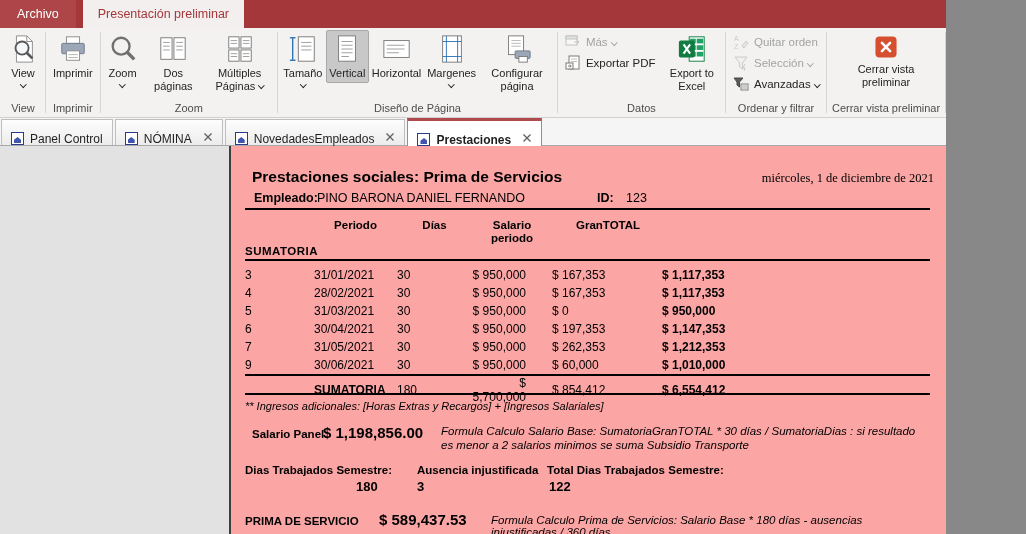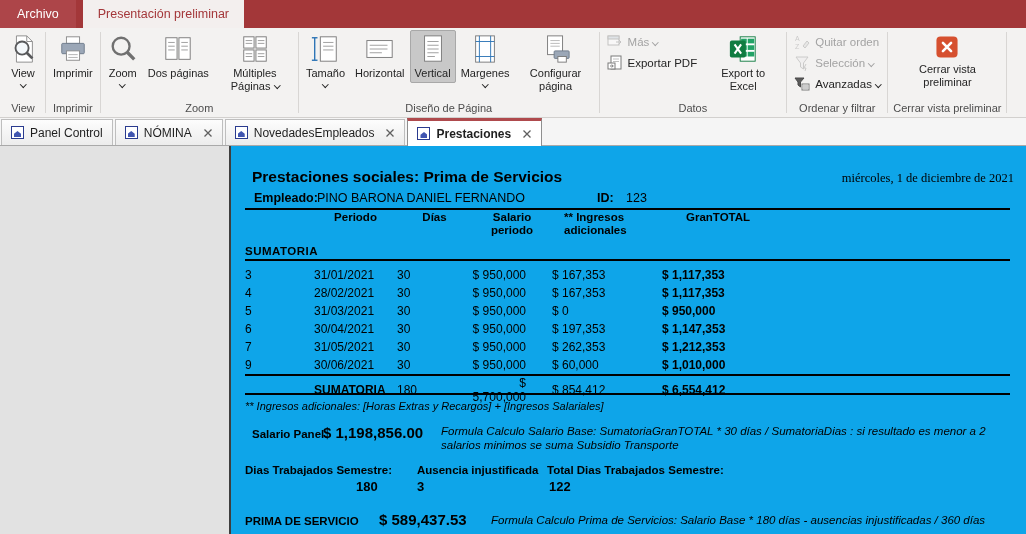--- a/index.html
+++ b/index.html
@@ -1,17 +1,17 @@
 <!DOCTYPE html>
 <html><head>
 <meta charset="utf-8">
 <style>
   *{box-sizing:border-box;margin:0;padding:0}
   body{margin:0;background:#888}
-  .app{width:1026px;height:534px;font-family:"Liberation Sans",sans-serif;background:#fff;overflow:hidden;position:relative;font-size:12px;color:#242424}
+  .app{width:946px;height:534px;font-family:"Liberation Sans",sans-serif;background:#fff;overflow:hidden;position:relative;font-size:12px;color:#242424}
 
   
   .titlebar{height:28px;background:#A33739;display:flex;align-items:stretch}
   .file-tab{color:#fff;background:#AD4549;padding:0 17px;display:flex;align-items:center;font-size:12.5px;cursor:default}
   .active-ribbon-tab{background:#F3EFEE;color:#A4373A;padding:0 15px;display:flex;align-items:center;font-size:12.5px;margin-left:7px}
 
   
   .ribbon{height:90px;background:#F3F2F1;border-bottom:1px solid #D2D0CE;display:flex;align-items:stretch;padding:1px 0 0 1px}
   .grp{display:flex;flex-direction:column}
   .grp-body{flex:1;display:flex;align-items:flex-start;padding:1px 2px 0}
@@ -27,44 +27,44 @@
   .smallbtn svg{width:16px;height:16px;flex:0 0 auto}
   .smallbtn.dis{color:#A3A3A3}
   .smallbtn.dis svg{opacity:.45}
 
   .chev{display:inline-block;width:4.5px;height:4.5px;border-right:1.2px solid currentColor;border-bottom:1.2px solid currentColor;transform:rotate(45deg)}
   .chev.inline{margin-left:4px;margin-bottom:2px}
   .chev.below{margin-top:2px}
 
   
   .doctabs{height:28px;background:#F5F5F5;border-bottom:1px solid #A9A9A9;display:flex;align-items:flex-end;padding-left:1px}
-  .dtab{height:26px;display:flex;align-items:center;gap:6px;padding:12px 9px;background:linear-gradient(#FDFDFD,#ECECEC);border:1px solid #BEBEBE;border-bottom:none;font-size:12px;color:#1F1F1F;margin-right:2px;white-space:nowrap}
+  .dtab{height:26px;display:flex;align-items:flex-start;gap:6px;padding:12px 9px;background:linear-gradient(#FDFDFD,#ECECEC);border:1px solid #BEBEBE;border-bottom:none;font-size:12px;color:#1F1F1F;margin-right:2px;white-space:nowrap}
   .dtab.active{height:28px;background:#fff;border:1px solid #8F8F8F;border-top:3px solid #AF4A4D;border-bottom:none;font-weight:bold;margin-bottom:-1px;position:relative;z-index:2}
   .tabicon{width:13px;height:13px;border:1.5px solid #2A3B8F;background:#fff;display:flex;align-items:flex-end;justify-content:center;flex:0 0 auto}
   .tabicon i{display:block;width:7px;height:6px;margin-bottom:1px;background:#4055B0;clip-path:polygon(50% 0,100% 45%,100% 100%,0 100%,0 45%)}
   .dtab-close{display:flex;align-items:center;margin-left:5px}
 
   
   .canvas{display:flex;height:388px}
   .canvas-left{width:229px;background:#E2E2E2}
-  .page{flex:1;background:#0ea5e9;border-left:2px solid #3E3E3E;position:relative;color:#000}
+  .page{flex:1;background:#fca5a5;border-left:2px solid #3E3E3E;position:relative;color:#000}
 
   .report-head{position:absolute;top:22px;left:21px;right:12px}
   .rh1{display:flex;justify-content:space-between;align-items:baseline}
   .rtitle{font-size:15.5px;font-weight:bold}
   .rdate{font-family:"Liberation Serif",serif;font-size:12.5px}
   .rh2{position:relative;height:17px;margin-top:5px;font-size:12.5px}
   .rh2 .l1{position:absolute;left:2px;font-weight:bold}
   .rh2 .v1{position:absolute;left:65px}
   .rh2 .l2{position:absolute;left:345px;font-weight:bold}
   .rh2 .v2{position:absolute;left:374px}
 
   .tablewrap{position:absolute;top:62px;left:14px;right:16px;border-top:2px solid #000}
   .tgrid{display:grid;grid-template-columns:69px 83px 75px 80px 110px 1fr}
-  .thead{padding-top:1px;font-weight:bold;font-size:11.5px;line-height:13px;height:31px}
+  .thead{padding-top:9px;font-weight:bold;font-size:11.5px;line-height:13px;height:31px}
   .thead .c2,.thead .c3,.thead .c4{text-align:center}
   .thead .c5{padding-left:12px}
   .thead .c6{padding-left:24px}
   .tgroup{font-weight:bold;font-size:11.5px;border-bottom:2px solid #000;padding:2px 0;margin-top:2px;letter-spacing:.5px}
   .tbody{margin-top:5px}
   .trow{height:18px;align-items:center;font-size:12px}
   .trow .c4,.tsum .c4{text-align:right;padding-right:26px}
   .trow .c6,.tsum .c6{font-weight:bold}
   .tsum{border-top:2px solid #000;border-bottom:2px solid #000;height:21px;align-items:center;font-size:12px}
   .tsum .c2{font-weight:bold}
@@ -197,43 +197,43 @@
               </g>
               <g stroke="#9C9C9C">
                 <line x1="14" y1="9" x2="25" y2="9"></line>
                 <line x1="14" y1="13" x2="25" y2="13"></line>
                 <line x1="14" y1="17" x2="25" y2="17"></line>
               </g>
             </svg>
           <span class="lbl">Tamaño</span>
           <span class="chev below"></span>
         </div>
-        <div class="bigbtn">
-          <svg viewBox="0 0 32 32">
-              <rect x="2" y="7" width="27" height="18" fill="#fff" stroke="#7A7A7A"></rect>
-              <g stroke="#9C9C9C">
-                <line x1="5" y1="12" x2="24" y2="12"></line>
-                <line x1="5" y1="16" x2="24" y2="16"></line>
-                <line x1="5" y1="20" x2="18" y2="20"></line>
-              </g>
-            </svg>
-          <span class="lbl">Horizontal</span>
-        </div>
         <div class="bigbtn sel">
           <svg viewBox="0 0 32 32">
               <rect x="7" y="2" width="18" height="27" fill="#fff" stroke="#7A7A7A"></rect>
               <g stroke="#9C9C9C">
                 <line x1="10" y1="8" x2="22" y2="8"></line>
                 <line x1="10" y1="12" x2="22" y2="12"></line>
                 <line x1="10" y1="16" x2="22" y2="16"></line>
                 <line x1="10" y1="20" x2="22" y2="20"></line>
                 <line x1="10" y1="24" x2="18" y2="24"></line>
               </g>
             </svg>
           <span class="lbl">Vertical</span>
+        </div>
+        <div class="bigbtn">
+          <svg viewBox="0 0 32 32">
+              <rect x="2" y="7" width="27" height="18" fill="#fff" stroke="#7A7A7A"></rect>
+              <g stroke="#9C9C9C">
+                <line x1="5" y1="12" x2="24" y2="12"></line>
+                <line x1="5" y1="16" x2="24" y2="16"></line>
+                <line x1="5" y1="20" x2="18" y2="20"></line>
+              </g>
+            </svg>
+          <span class="lbl">Horizontal</span>
         </div>
         <div class="bigbtn">
           <svg viewBox="0 0 32 32">
               <rect x="6" y="2" width="20" height="28" fill="#fff" stroke="#7A7A7A"></rect>
               <g stroke="#2E75B6">
                 <line x1="10" y1="2" x2="10" y2="30"></line>
                 <line x1="22" y1="2" x2="22" y2="30"></line>
                 <line x1="6" y1="8" x2="26" y2="8"></line>
                 <line x1="6" y1="24" x2="26" y2="24"></line>
               </g>
@@ -413,24 +413,20 @@
 
       <div class="tablewrap">
         <div class="tgrid thead">
           <div class="c c1"></div>
           <div class="c c2">Periodo</div>
           <div class="c c3">Días</div>
           <div class="c c4">
               <div>Salario</div>
               <div>periodo</div>
             </div>
-          <div class="c c5">
-              <div>** Ingresos</div>
-              <div>adicionales</div>
-            </div>
           <div class="c c6">GranTOTAL</div>
         </div>
         <div class="tgroup">SUMATORIA</div>
         <div class="tbody">
             <div class="tgrid trow">
               <div class="c c1">3</div>
               <div class="c c2">31/01/2021</div>
               <div class="c c3">30</div>
               <div class="c c4">$ 950,000</div>
               <div class="c c5">$ 167,353</div>

